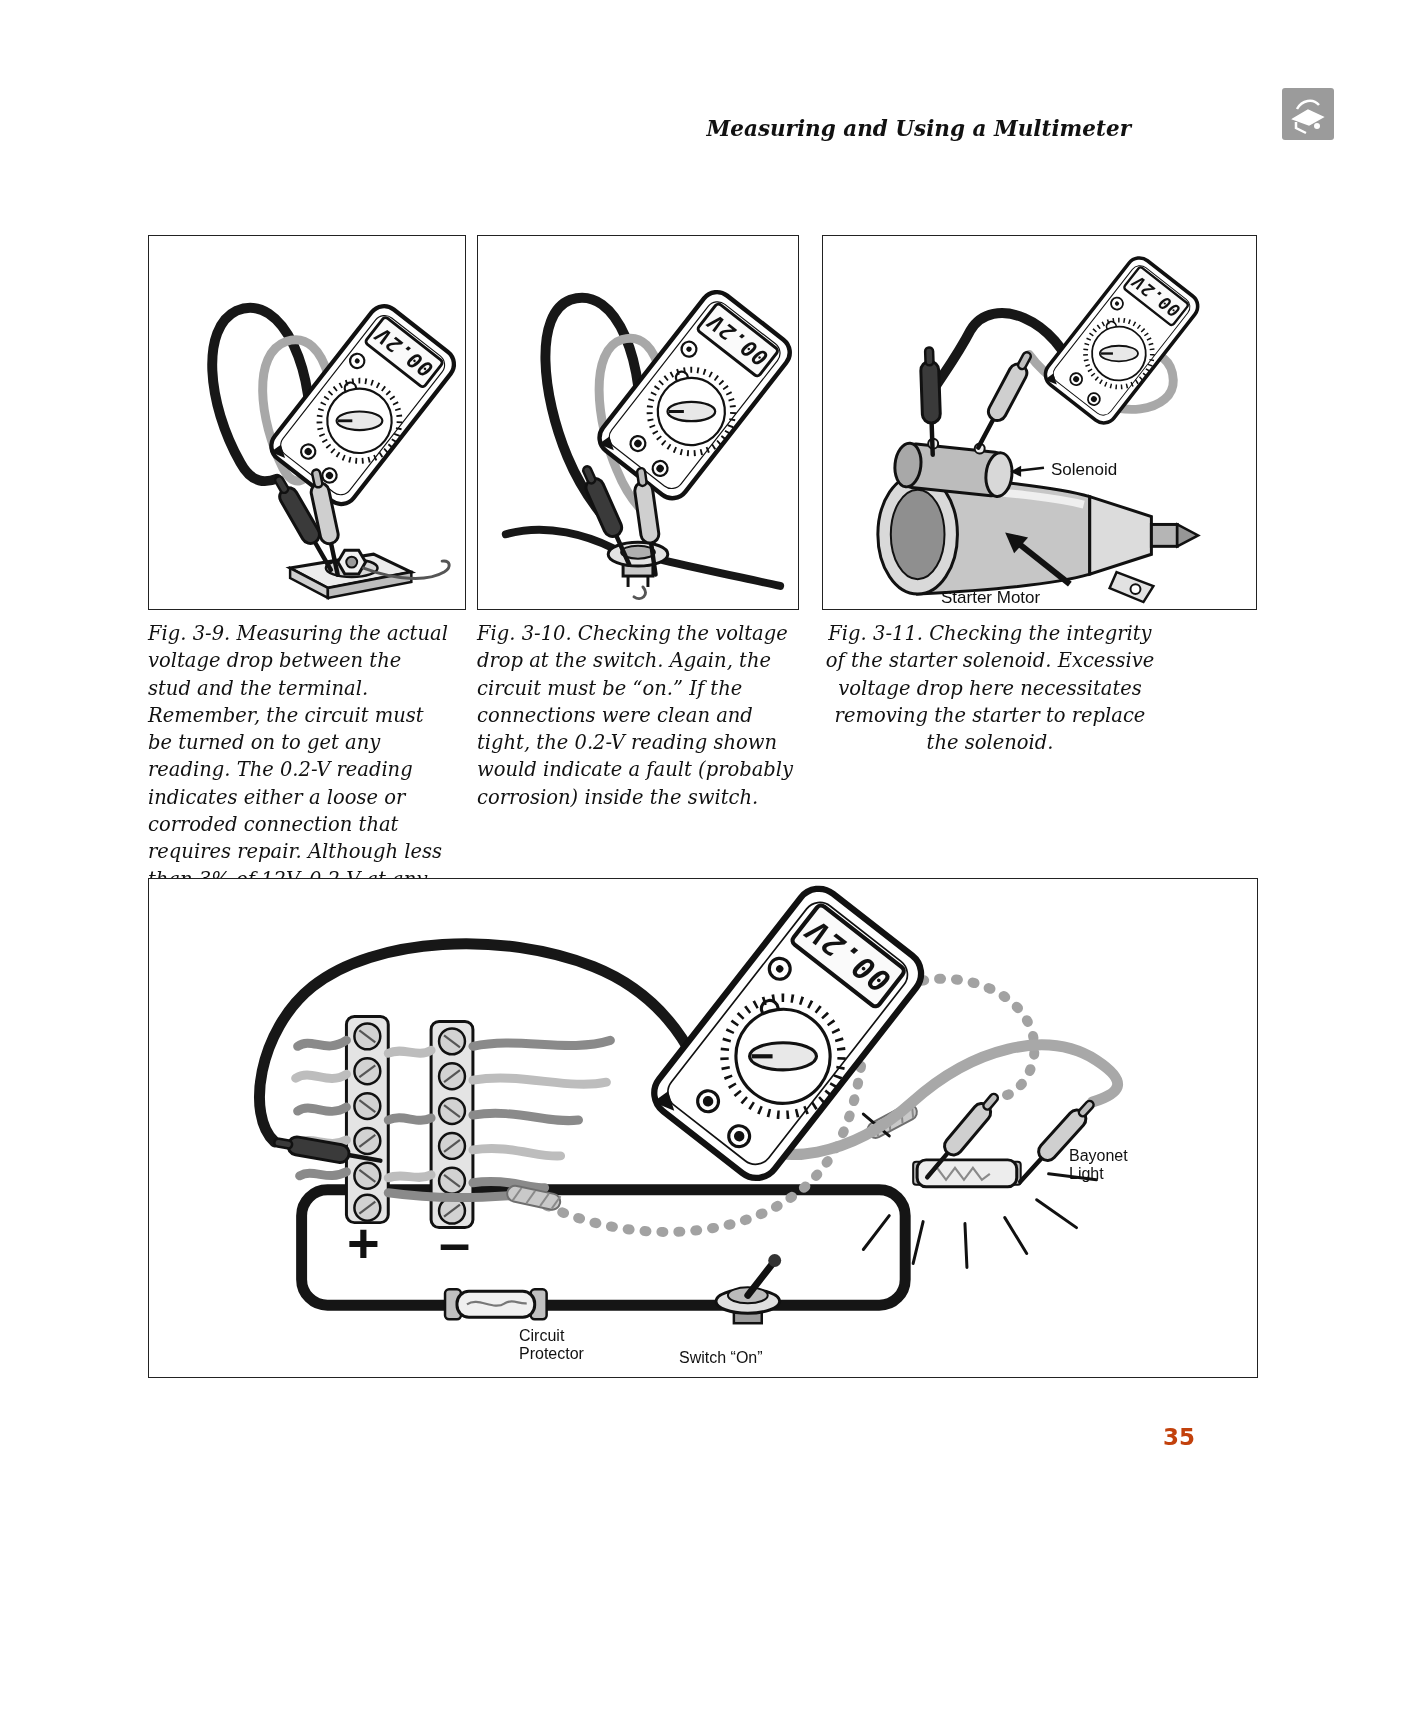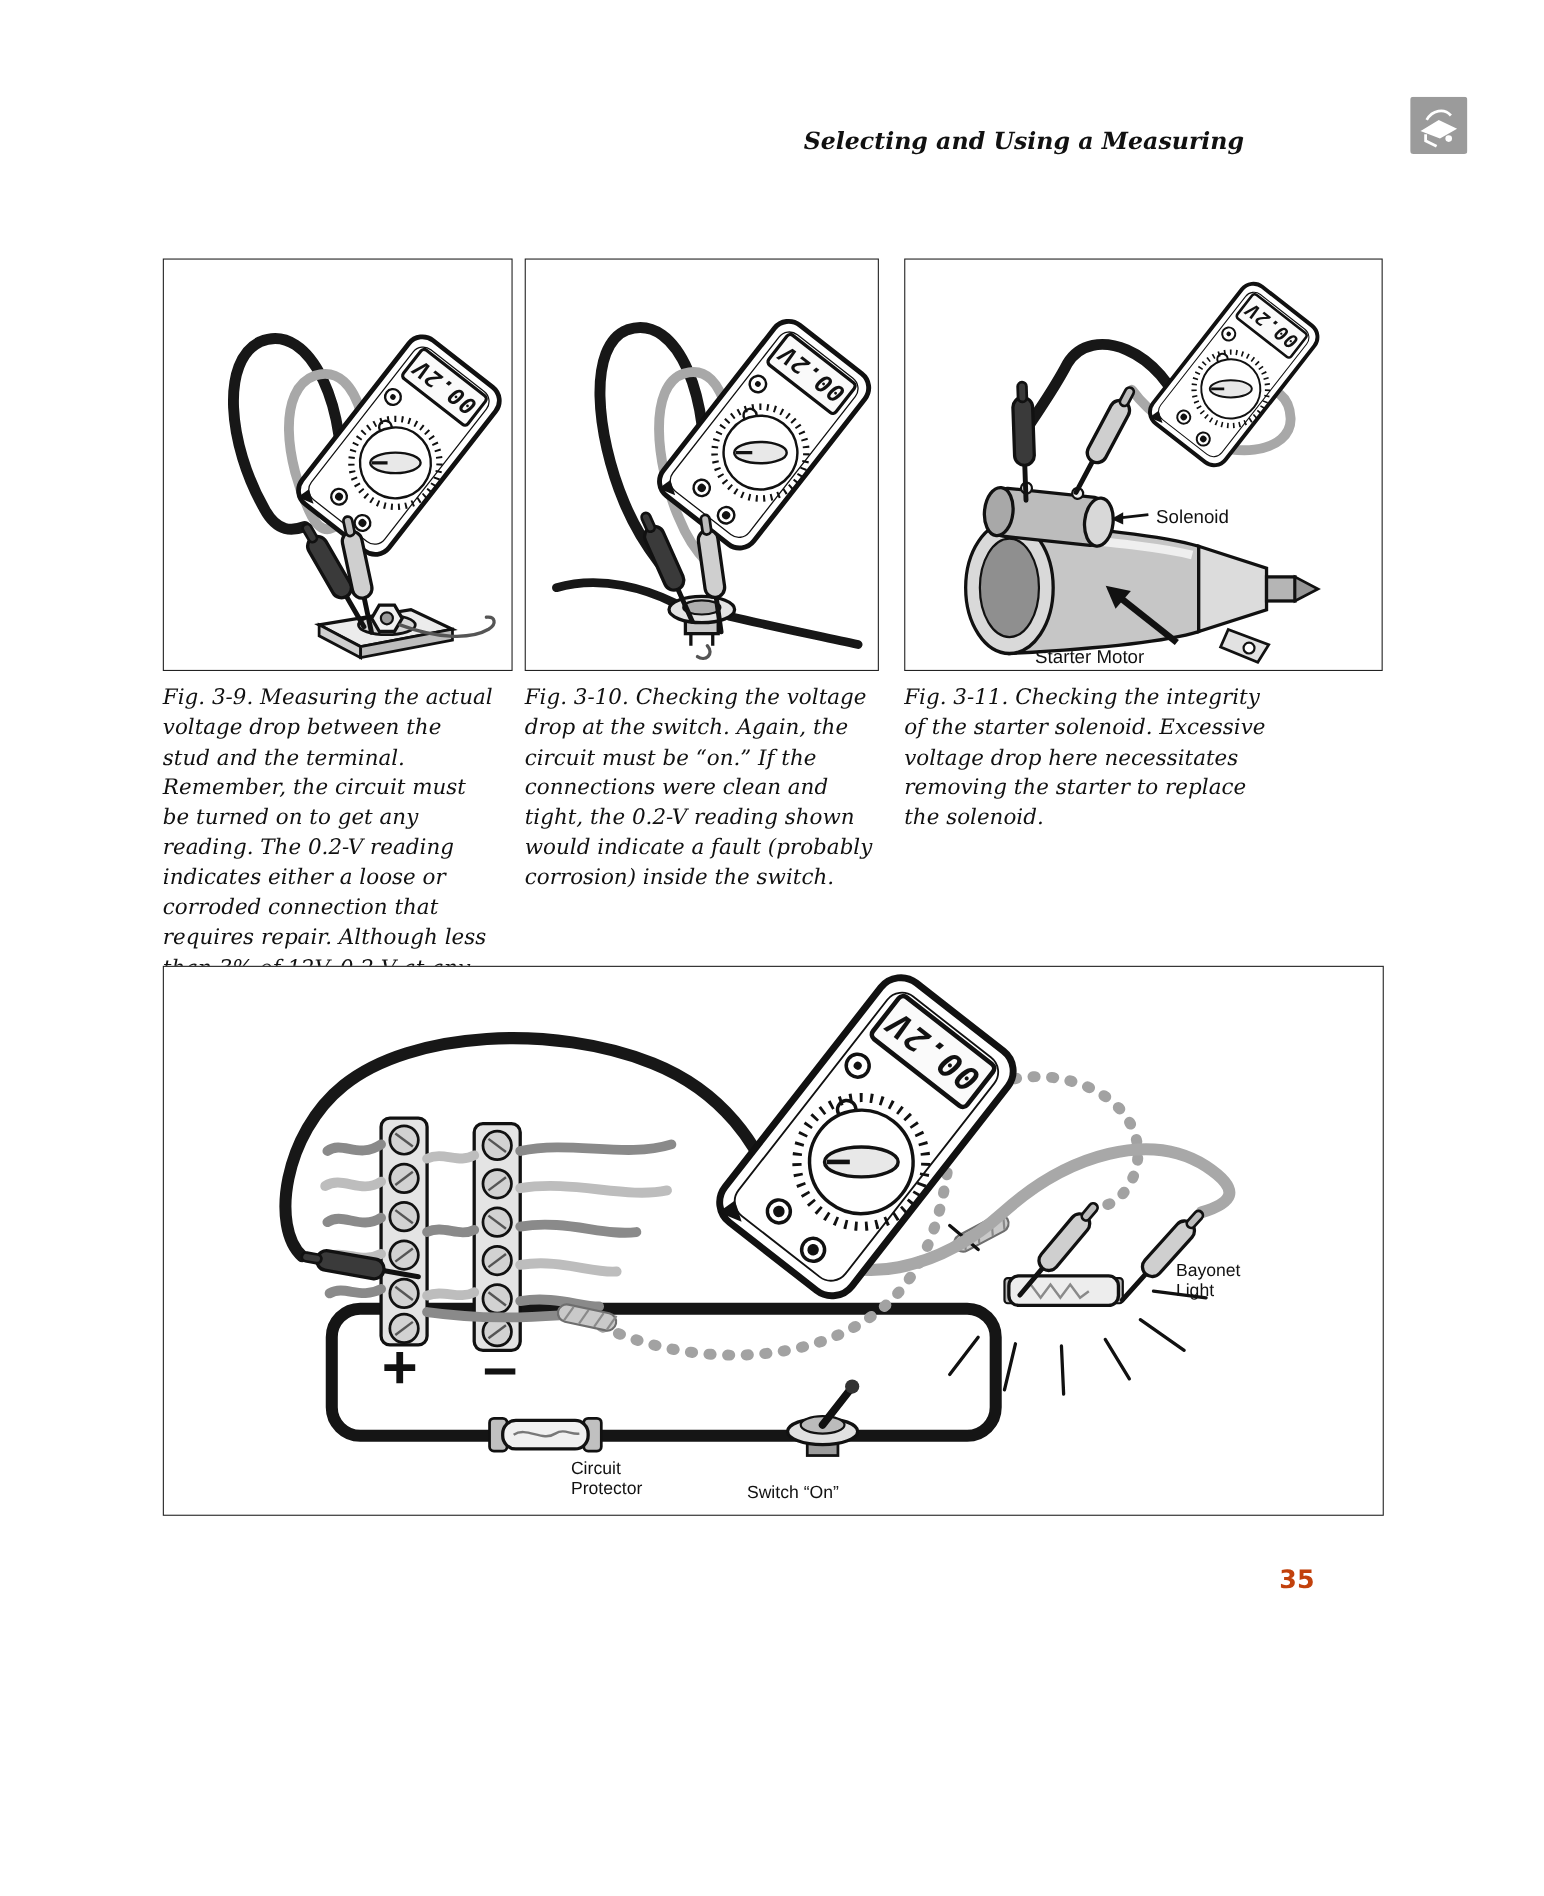--- a/index.html
+++ b/index.html
@@ -18,21 +18,21 @@
     font-style:italic; font-size:19.5px; line-height:1.43;
   }
   .figbox { position:absolute; border:1.6px solid #222; background:#fff; }
   #box39  { left:148px; top:235px; width:318px; height:375px; }
   #box310 { left:477px; top:235px; width:322px; height:375px; }
   #box311 { left:822px; top:235px; width:435px; height:375px; }
   #box312 { left:148px; top:878px; width:1110px; height:500px; }
   .figcap { position:absolute; font-style:italic; font-size:19.5px; line-height:1.40; color:#111; }
   #cap39  { left:148px; top:620px; width:302px; }
   #cap310 { left:477px; top:620px; width:318px; }
-  #cap311 { left:822px; top:620px; width:336px; }
+  #cap311 { left:822px; top:620px; width:336px;text-align:center; }
   #cap312 { left:148px; top:1390px; width:1090px; }
   .pagenum {
     position:absolute; left:1120px; top:1424px; width:118px; text-align:center;
     font-family:"DejaVu Sans", sans-serif; font-weight:bold; font-size:23px; color:#c2410c;
   }
   svg.art { display:block; width:100%; height:100%; }
   .figlabel {
     position:absolute; font-family:"Liberation Sans", sans-serif;
     font-size:16px; line-height:1.12; color:#111;
   }
@@ -102,21 +102,21 @@
   <div class="corner-icon">
     <svg viewBox="0 0 52 52" width="52" height="52">
       <rect width="52" height="52" rx="3" fill="#9b9b9b"></rect>
       <path d="M 11 31 L 26 22 L 41 29 L 27 37 Z" fill="#fff" stroke="#fff" stroke-width="1.5"></path>
       <path d="M 15 21 C 20 12 31 10 37 17" fill="none" stroke="#fff" stroke-width="2.5"></path>
       <path d="M 14 34 L 14 40 L 24 45" fill="none" stroke="#fff" stroke-width="2.5"></path>
       <circle cx="35" cy="38" r="3" fill="#fff"></circle>
     </svg>
   </div>
 
-  <div class="header">Selecting and Using a Measuring</div>
+  <div class="header">Measuring and Using a Multimeter</div>
 
 
   <figure class="figbox" id="box39">
     <svg class="art" viewBox="0 0 318 375">
       <path class="lead-black" d="M 161 218 C 170 140 135 55 88 75 C 52 92 58 168 92 228 C 104 250 118 248 129 244"></path>
       <path class="lead-gray" d="M 180 241 C 196 170 180 92 138 106 C 104 118 110 184 135 234 C 147 256 158 244 167 235"></path>
       <use href="#meter" xlink:href="#meter" transform="translate(215,170) rotate(38) scale(0.72)"></use>
       <g>
         <path d="M 142 334 L 226 320 L 264 338 L 180 354 Z" fill="#ececec" stroke="#111" stroke-width="3"></path>
         <path d="M 142 334 L 142 344 L 180 364 L 180 354 Z" fill="#cfcfcf" stroke="#111" stroke-width="2.5"></path>

